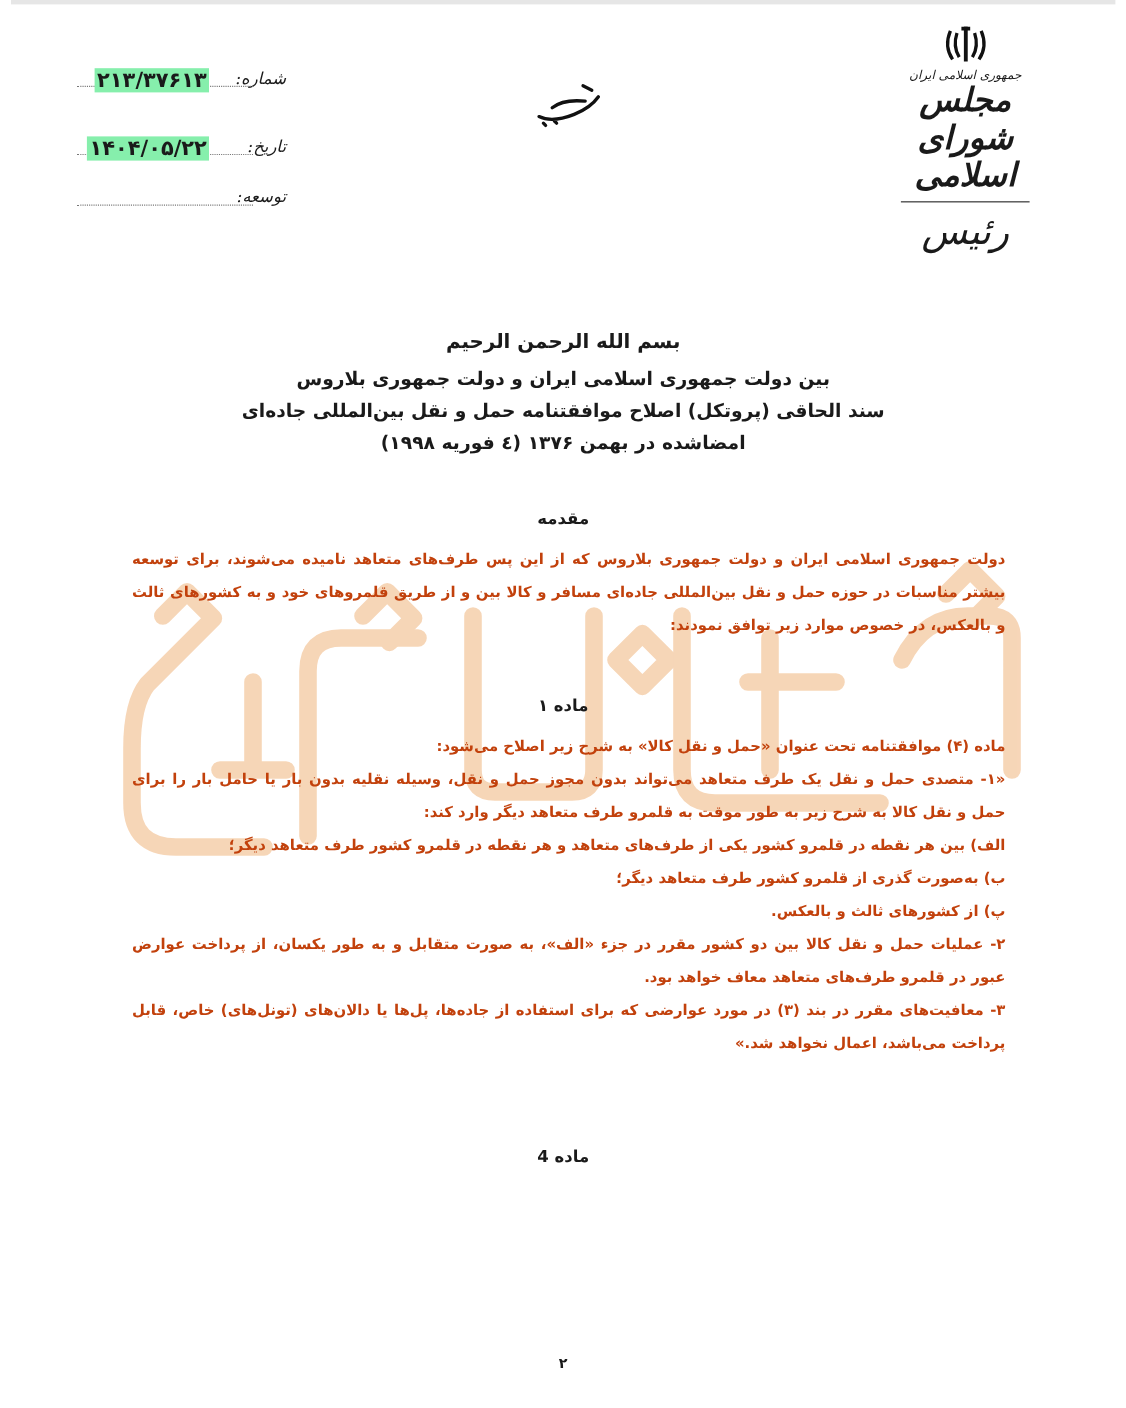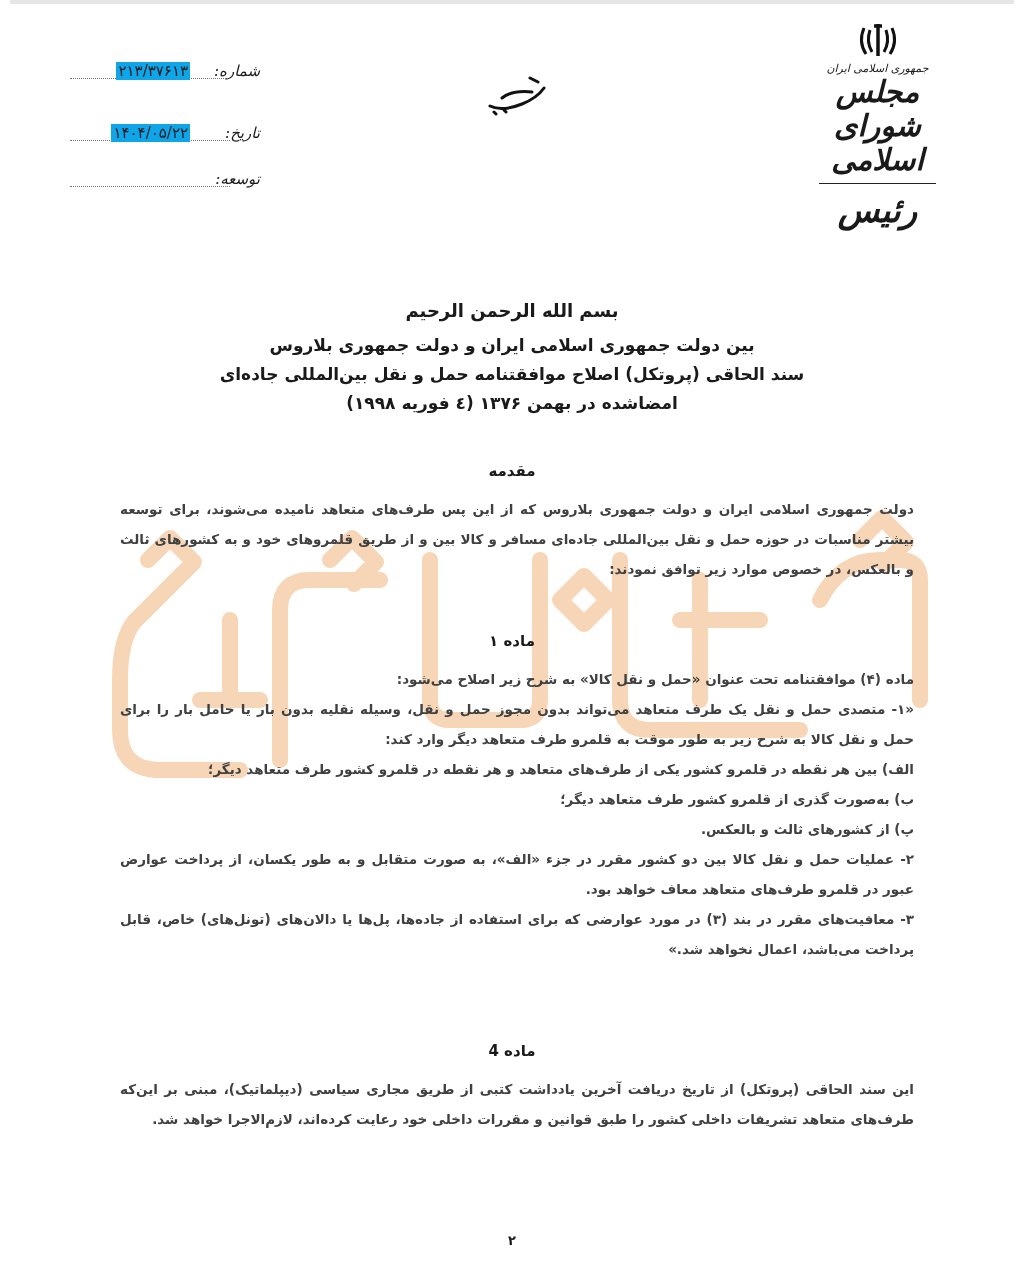--- a/index.html
+++ b/index.html
@@ -8,39 +8,39 @@
     font-family: "DejaVu Sans", sans-serif; color:#1a1a1a;
   }
   .topbar { position:absolute; left:10px; right:10px; top:0; height:4px; background:#e6e6e6; }
   .watermark { position:absolute; left:0; top:0; width:1024px; height:1280px; pointer-events:none; z-index:1; }
   .content { position:absolute; left:0; top:0; width:1024px; height:1280px; z-index:2; }
 
   
   .field { position:absolute; left:70px; width:190px; height:22px; direction:rtl; }
   .field .lbl { position:absolute; right:0; top:0; font-family:"DejaVu Serif", serif; font-style:italic; font-size:15px; }
   .field .line { position:absolute; right:30px; left:0; top:16px; border-bottom:1px dotted #777; }
-  .field .val { position:absolute; right:70px; top:0; font-weight:normal; font-size:15px; letter-spacing:1px; background:#0ea5e9; padding:0 2px; }
+  .field .val { position:absolute; right:70px; top:0; font-weight:bold; font-size:19px; letter-spacing:1px; background:#86efac; padding:0 2px; }
   .f1 { top:62px; } .f2 { top:124px; } .f3 { top:170px; }
 
   .bism-small { position:absolute; left:482px; top:68px; width:70px; height:50px; }
 
   
   .emblem { position:absolute; left:815px; top:22px; width:125px; text-align:center; direction:rtl; }
   .emblem .logo { display:block; margin:0 auto; }
   .emblem .subtitle { font-family:"DejaVu Serif", serif; font-style:italic; font-size:11px; margin-top:2px; }
   .emblem .name { font-family:"DejaVu Serif", serif; font-style:italic; font-weight:bold; font-size:30px; line-height:34px; }
   .emblem .rule { border-top:1.5px solid #222; margin:6px 4px; }
-  .emblem .rank { font-family:"DejaVu Serif", serif; font-style:italic; font-weight:bold; font-size:34px; margin-top:4px; }
+  .emblem .rank { font-family:"DejaVu Serif", serif; font-style:italic; font-weight:normal; font-size:34px; margin-top:4px; }
 
   .title-block { position:absolute; left:160px; width:704px; top:300px; text-align:center; direction:rtl; font-weight:bold; }
   .title-block .bism { font-size:18px; margin-bottom:10px; }
   .title-block .t { font-size:17px; line-height:29px; }
 
   .section-title { position:absolute; left:160px; width:704px; text-align:center; direction:rtl; font-weight:bold; font-size:15px; }
-  .para { position:absolute; left:120px; width:794px; direction:rtl; text-align:justify; font-size:13.5px; line-height:30px; font-weight:bold; color:#404040; }
+  .para { position:absolute; left:120px; width:794px; direction:rtl; text-align:justify; font-size:13.5px; line-height:30px; font-weight:bold; color:#c2410c; }
   .para p { margin:0; }
   .pagenum { position:absolute; left:500px; top:1233px; width:24px; text-align:center; font-weight:bold; font-size:13px; }
 </style>
 </head>
 <body>
 
 <div class="topbar"></div>
 
 <svg class="watermark" viewBox="0 0 1024 1280">
   <g fill="none" stroke="#f6d2b0" stroke-width="16" stroke-linecap="round" stroke-linejoin="round" opacity="0.9">
@@ -108,18 +108,15 @@
     <p>ماده (۴) موافقتنامه تحت عنوان «حمل و نقل کالا» به شرح زیر اصلاح می‌شود:</p>
     <p>«۱- متصدی حمل و نقل یک طرف متعاهد می‌تواند بدون مجوز حمل و نقل، وسیله نقلیه بدون بار یا حامل بار را برای حمل و نقل کالا به شرح زیر به طور موقت به قلمرو طرف متعاهد دیگر وارد کند:</p>
     <p>الف) بین هر نقطه در قلمرو کشور یکی از طرف‌های متعاهد و هر نقطه در قلمرو کشور طرف متعاهد دیگر؛</p>
     <p>ب) به‌صورت گذری از قلمرو کشور طرف متعاهد دیگر؛</p>
     <p>پ) از کشورهای ثالث و بالعکس.</p>
     <p>۲- عملیات حمل و نقل کالا بین دو کشور مقرر در جزء «الف»، به صورت متقابل و به طور یکسان، از پرداخت عوارض عبور در قلمرو طرف‌های متعاهد معاف خواهد بود.</p>
     <p>۳- معافیت‌های مقرر در بند (۳) در مورد عوارضی که برای استفاده از جاده‌ها، پل‌ها یا دالان‌های (تونل‌های) خاص، قابل پرداخت می‌باشد، اعمال نخواهد شد.»</p>
   </div>
 
   <div class="section-title" style="top:1042px;">ماده 4</div>
-  <div class="para" style="top:1074px;">
-    <p>این سند الحاقی (پروتکل) از تاریخ دریافت آخرین یادداشت کتبی از طریق مجاری سیاسی (دیپلماتیک)، مبنی بر این‌که طرف‌های متعاهد تشریفات داخلی کشور را طبق قوانین و مقررات داخلی خود رعایت کرده‌اند، لازم‌الاجرا خواهد شد.</p>
-  </div>
 
   <div class="pagenum">۲</div>
 </div>
 
 </body></html>

